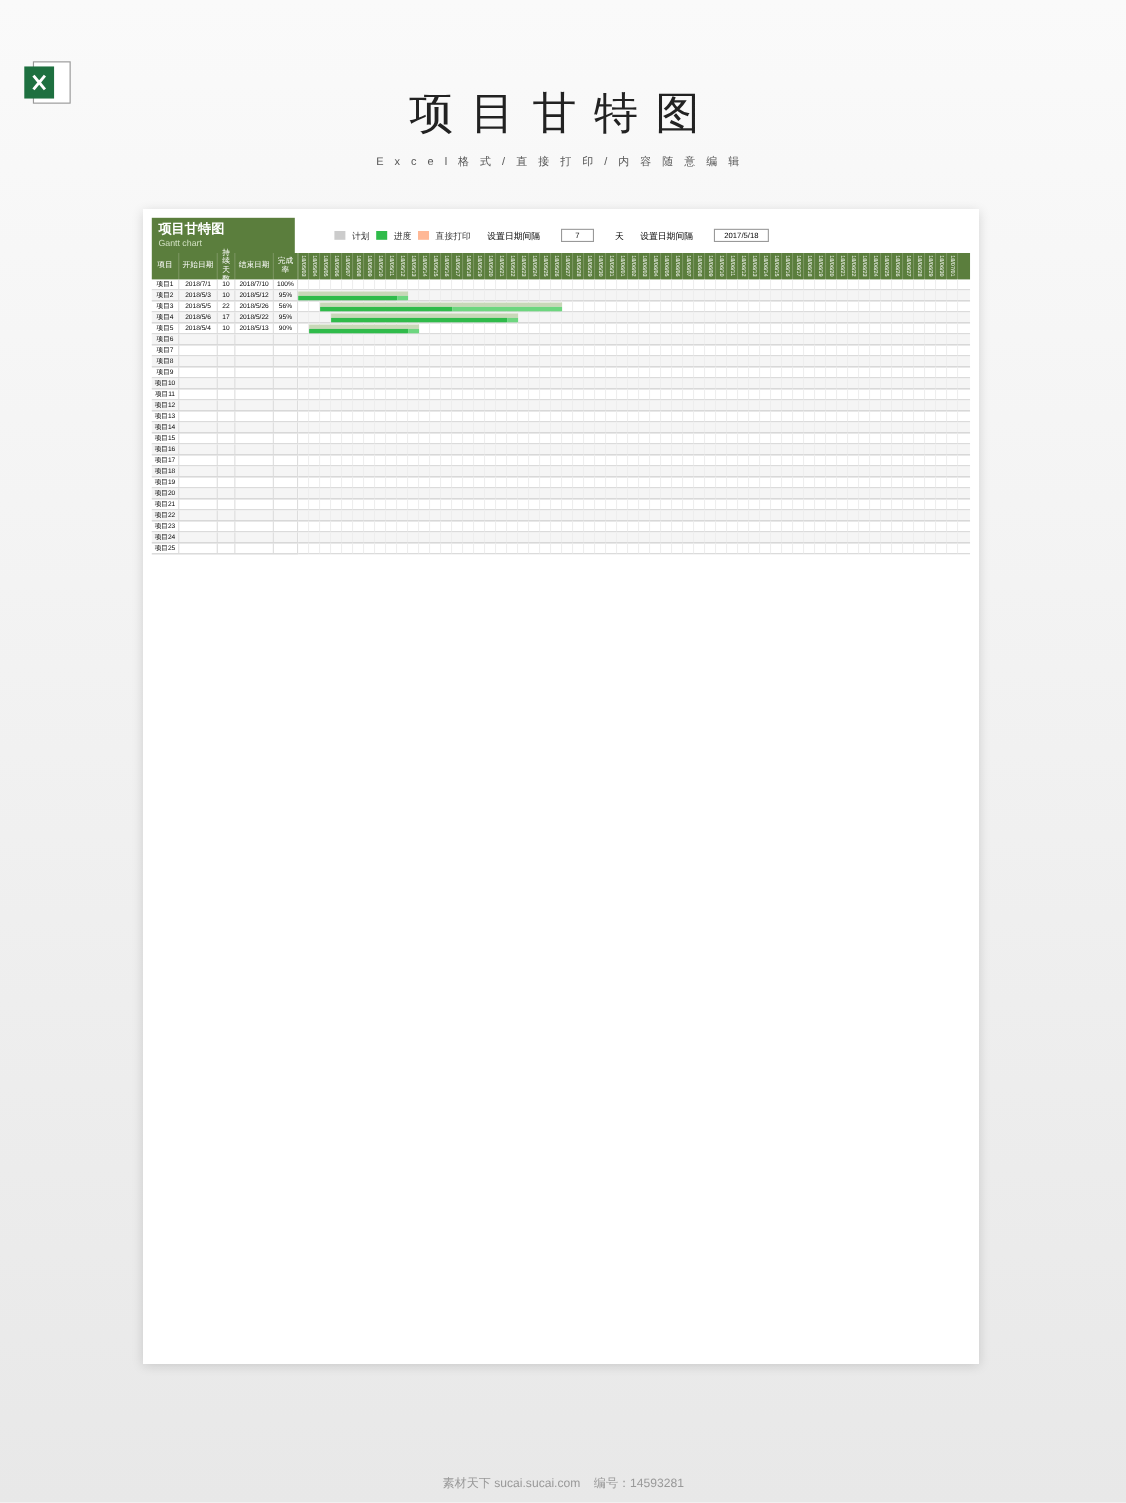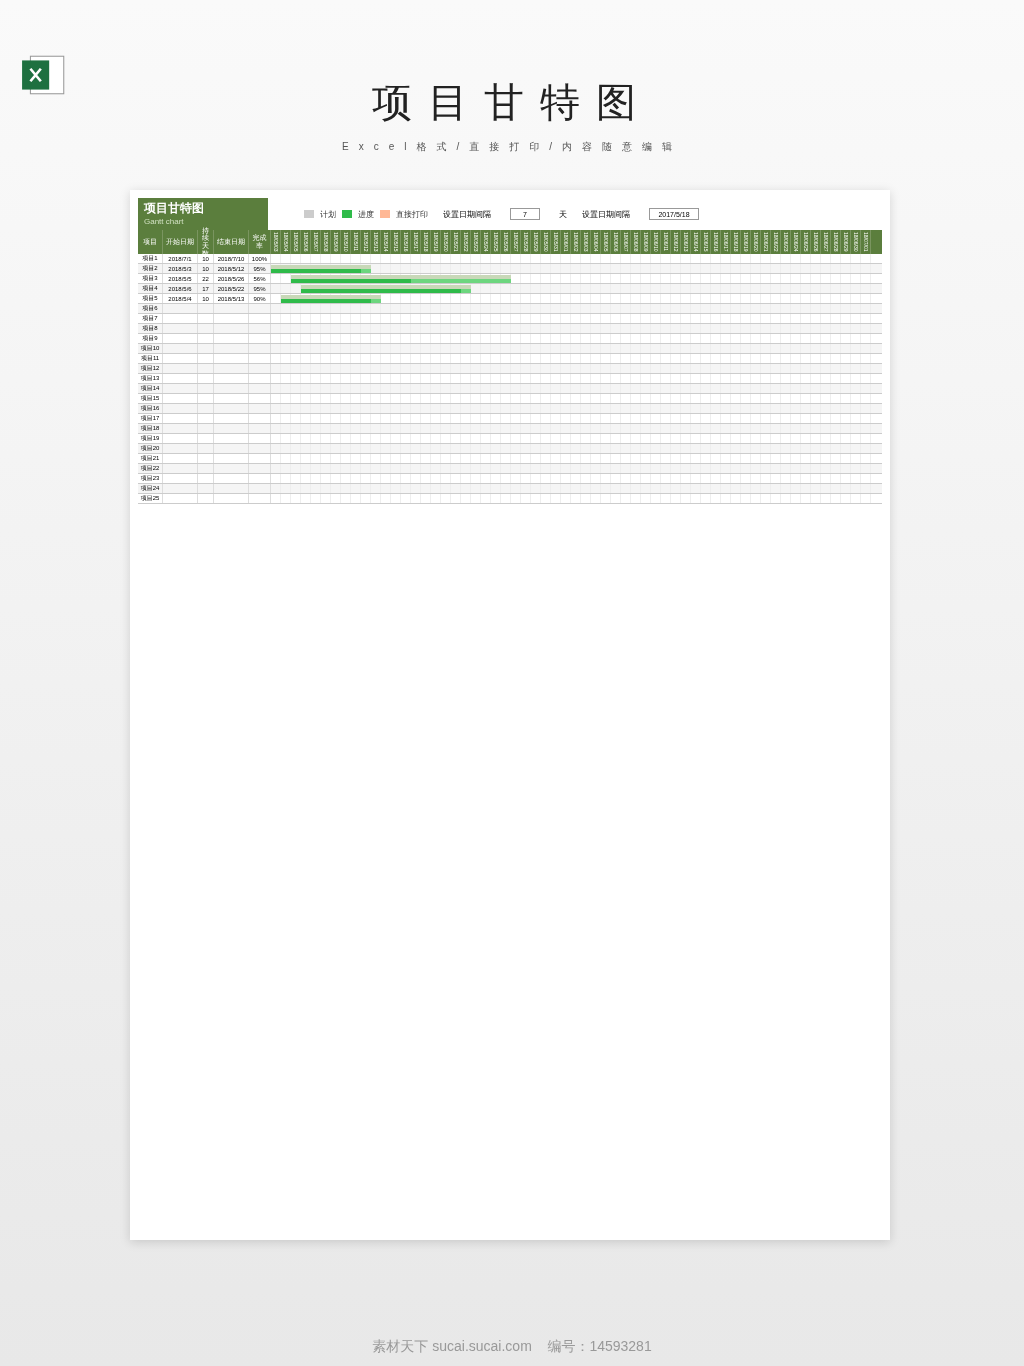--- a/index.html
+++ b/index.html
@@ -36,21 +36,21 @@
 .data-cell{border-right:1px solid #ddd;display:flex;align-items:center;justify-content:center;overflow:hidden;white-space:nowrap}
 .right-cols{flex:1;overflow:hidden}
 .date-head{display:flex;background:#5b7e3d;height:24px}
 .date-cell{width:10px;flex:none;border-right:1px solid #7a9560;color:#fff;font-size:5px;writing-mode:vertical-rl;text-orientation:mixed;display:flex;align-items:center;justify-content:center;padding:1px 0}
 .gantt-row{display:flex;height:10px;border-bottom:1px solid #ccc;position:relative}
 .gantt-row.odd{background:#f5f5f5}
 .gantt-cell{width:10px;flex:none;border-right:1px solid #eee;height:100%}
 .bar-plan{position:absolute;height:4px;top:1px;background:#c8d8b8}
 .bar-prog{position:absolute;height:4px;top:5px;background:#2fbb4a}
 .bar-prog.light{background:#6dd67f}
-.footer{position:absolute;bottom:10px;left:0;width:100%;text-align:center;font-size:14px;color:#999}
+.footer{position:absolute;bottom:10px;left:0;width:100%;text-align:center;font-size:11px;color:#999}
 </style>
 </head>
 <body>
 
 <div class="excel-icon">
 <svg viewBox="0 0 48 48">
       <rect x="10" y="6" width="32" height="36" fill="#fff" stroke="#999"></rect>
       <rect x="2" y="10" width="26" height="28" fill="#1e7040"></rect>
       <path d="M10 18 L15 24 L10 30 M20 18 L15 24 L20 30" stroke="#fff" stroke-width="2.5" fill="none"></path>
     </svg>

